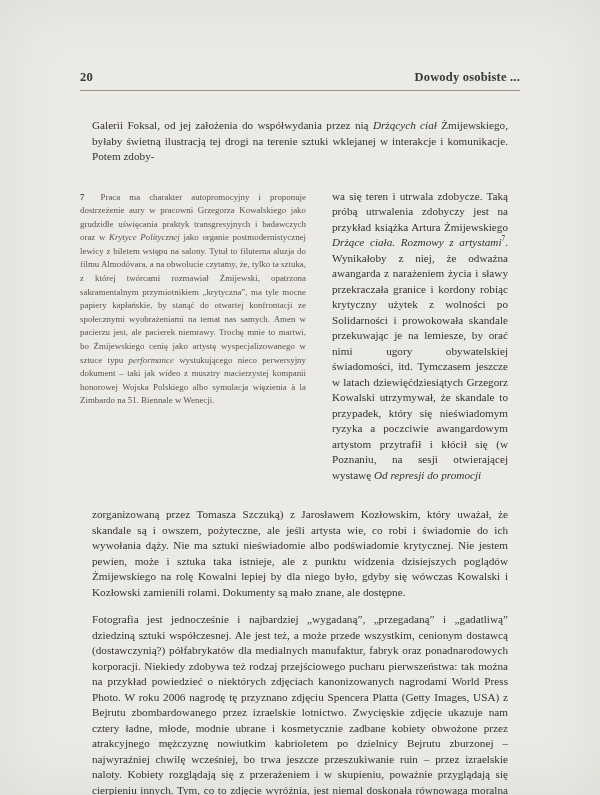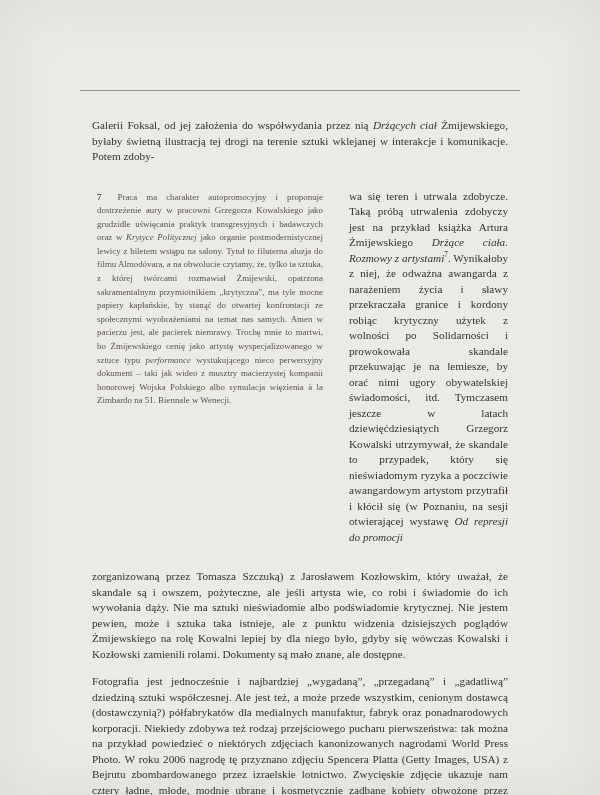--- a/index.html
+++ b/index.html
@@ -44,32 +44,35 @@
   }
   .footnote {
     width:226px;
     flex:0 0 226px;
     font-size:8.9px;
     line-height:13.6px;
     color:#57544c;
     text-align:justify;
     padding-top:14px;
     box-sizing:border-box;
-    margin-left:17px;
   }
   .footnote .fn-marker { padding-right:7px; }
   .col-right { flex:1; }
   .para-photography { margin-top:9px; }
   sup { font-size:0.65em; line-height:0; }
 </style>
 </head>
 <body>
 
 <div class="page">
 
+  <div class="page-header">
+    <span>20</span>
+    <span>Dowody osobiste ...</span>
+  </div>
 
   <div class="header-rule"></div>
 
   <div class="content">
 
     <p><span>Galerii Foksal, od jej założenia do współwydania przez nią </span><span style="font-style: italic;">Drżących ciał</span><span> Żmijewskiego, byłaby świetną ilustracją tej drogi na terenie sztuki wklejanej w interakcje i komunikacje. Potem zdoby-</span></p>
 
     <div class="two-col">
       <div class="footnote"><span class="fn-marker" style="font-weight: bold;">7</span><span>  Praca ma charakter autopromocyjny i proponuje dostrzeżenie aury w pracowni Grzegorza Kowalskiego jako grudzidle uświęcania praktyk transgresyjnych i badawczych oraz w </span><span style="font-style: italic;">Krytyce Politycznej</span><span> jako organie postmodernistycznej lewicy z biletem wstępu na salony. Tytuł to filuterna aluzja do filmu Almodóvara, a na obwolucie czytamy, że, tylko ta sztuka, z której twórcami rozmawiał Żmijewski, opatrzona sakramentalnym przymiotnikiem „krytyczna”, ma tyle mocne papiery kapłańskie, by stanąć do otwartej konfrontacji ze społecznymi wyobrażeniami na temat nas samych. Amen w pacierzu jest, ale pacierek niemrawy. Trochę mnie to martwi, bo Żmijewskiego cenię jako artystę wyspecjalizowanego w sztuce typu </span><span style="font-style: italic;">performance</span><span> wystukującego nieco perwersyjny dokument – taki jak wideo z musztry macierzystej kompanii honorowej Wojska Polskiego albo symulacja więzienia à la Zimbardo na 51. Biennale w Wenecji.</span></div>
       <p class="col-right"><span>wa się teren i utrwala zdobycze. Taką próbą utrwalenia zdobyczy jest na przykład książka Artura Żmijewskiego </span><span style="font-style: italic;">Drżące ciała. Rozmowy z artystami</span><sup>7</sup><span>. Wynikałoby z niej, że odważna awangarda z narażeniem życia i sławy przekraczała granice i kordony robiąc krytyczny użytek z wolności po Solidarności i prowokowała skandale przekuwając je na lemiesze, by orać nimi ugory obywatelskiej świadomości, itd. Tymczasem jeszcze w latach dziewięćdziesiątych Grzegorz Kowalski utrzymywał, że skandale to przypadek, który się nieświadomym ryzyka a poczciwie awangardowym artystom przytrafił i kłócił się (w Poznaniu, na sesji otwierającej wystawę </span><span style="font-style: italic;">Od represji do promocji</span></p>

